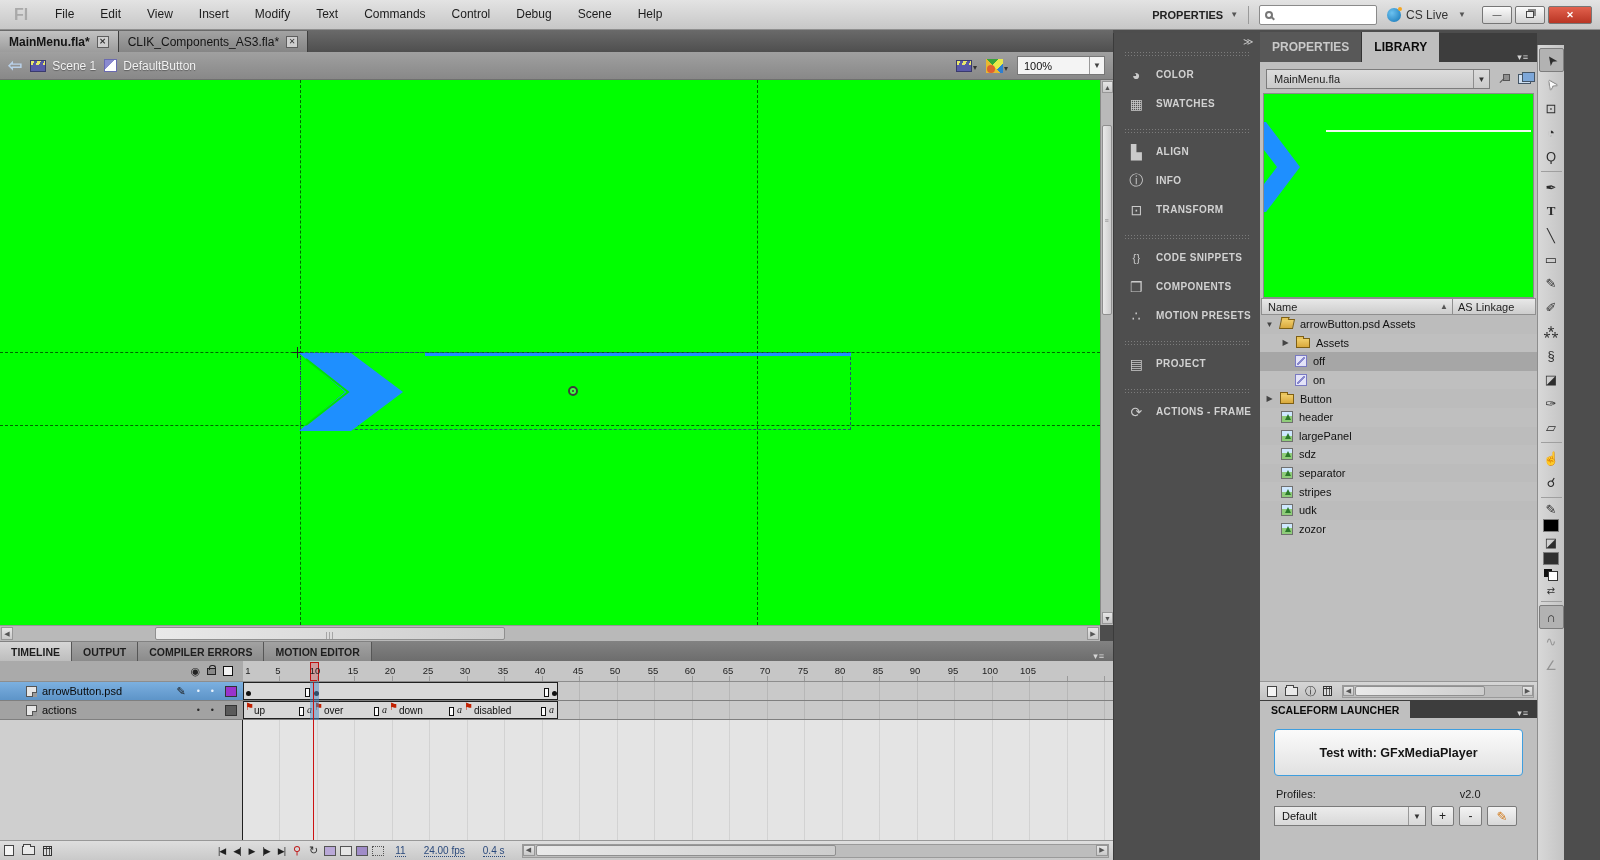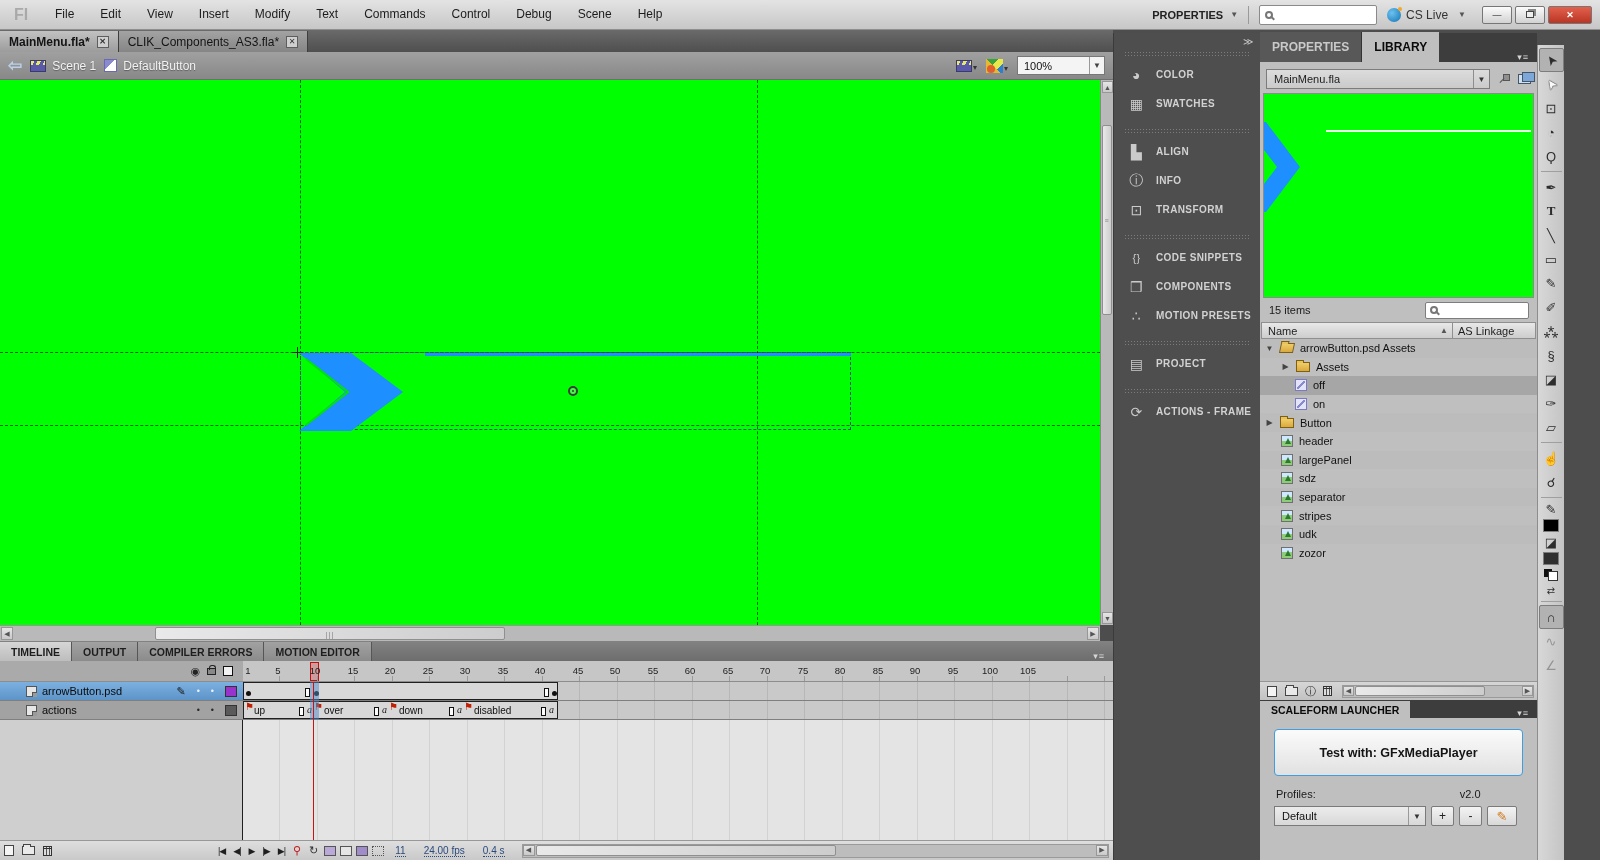--- a/index.html
+++ b/index.html
@@ -584,27 +584,20 @@
       </div>
       <span class="ic-pin"></span>
       <span class="ic-panels"></span>
     </div>
     <div class="lib-preview">
       <svg style="position:absolute;left:0px;top:28px" width="36" height="90" viewBox="0 0 36 90">
         <polygon points="0,0 2,0 36,45 2,90 0,90 0,62 13,45 0,28" fill="#1e8fff"></polygon>
       </svg>
       <div style="position:absolute;left:62px;top:36px;right:2px;height:2px;background:#eefcee"></div>
     </div>
-    <div class="lib-count-row">
-      <span>15 items</span>
-      <div class="lib-search">
-        <span class="mag"></span>
-        <input style="">
-      </div>
-    </div>
     <div class="lib-colhdr">
       <span class="name">Name</span>
       <span class="sort-ic">▲</span>
       <span class="col-div"></span>
       <span class="linkage">AS Linkage</span>
     </div>
     <div class="lib-tree">
       <div class="lib-row ind0">
         <span class="twist">▼</span>
         <span class="ic-folder open"></span>

